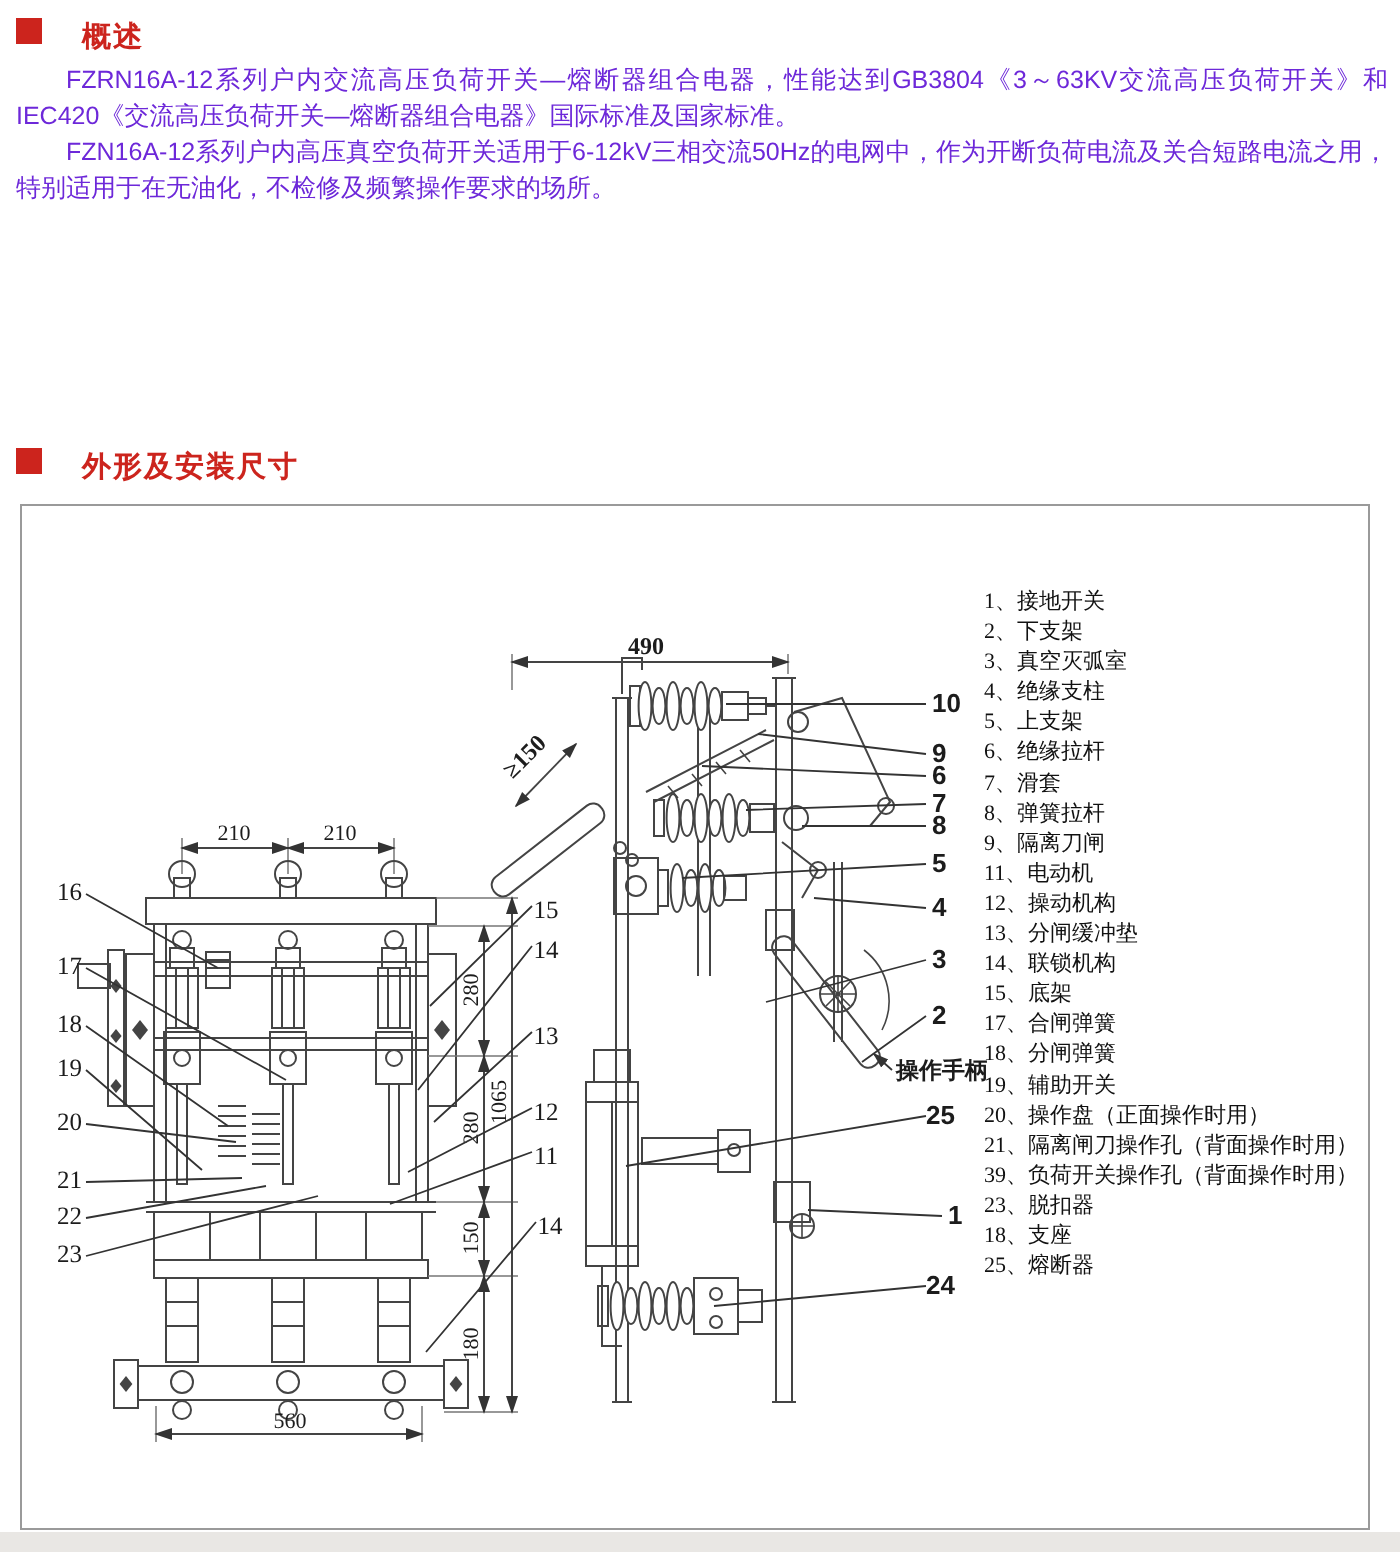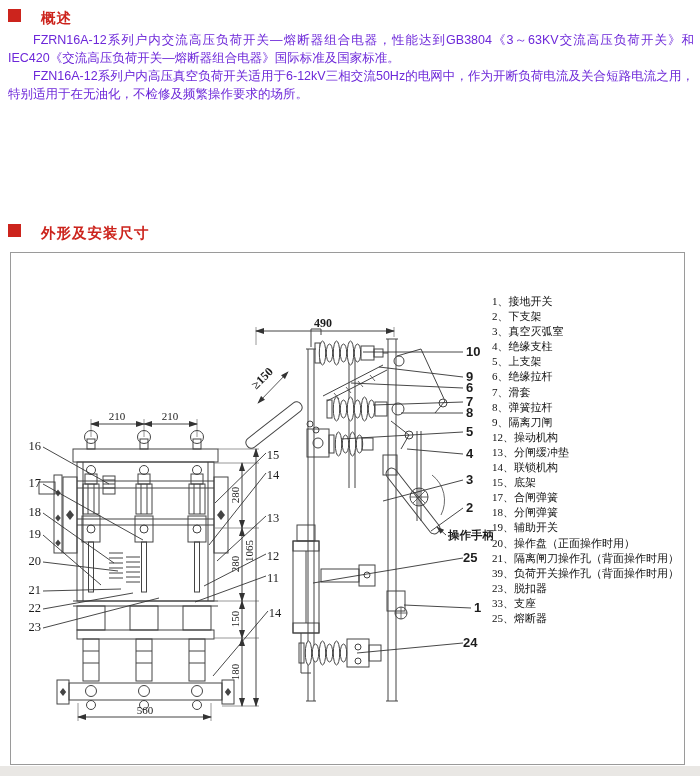--- a/index.html
+++ b/index.html
@@ -264,30 +264,31 @@
     <div class="parts-list">
       <div>1、接地开关</div>
       <div>2、下支架</div>
       <div>3、真空灭弧室</div>
       <div>4、绝缘支柱</div>
       <div>5、上支架</div>
       <div>6、绝缘拉杆</div>
       <div>7、滑套</div>
       <div>8、弹簧拉杆</div>
       <div>9、隔离刀闸</div>
+      <div>11、电动机</div>
       <div>12、操动机构</div>
       <div>13、分闸缓冲垫</div>
       <div>14、联锁机构</div>
       <div>15、底架</div>
       <div>17、合闸弹簧</div>
       <div>18、分闸弹簧</div>
       <div>19、辅助开关</div>
       <div>20、操作盘（正面操作时用）</div>
       <div>21、隔离闸刀操作孔（背面操作时用）</div>
       <div>39、负荷开关操作孔（背面操作时用）</div>
       <div>23、脱扣器</div>
-      <div>33、支座</div>
+      <div>18、支座</div>
       <div>25、熔断器</div>
     </div>
   </div>
 
   <div class="bottom-strip"></div>
 </div>
 
 </body></html>

